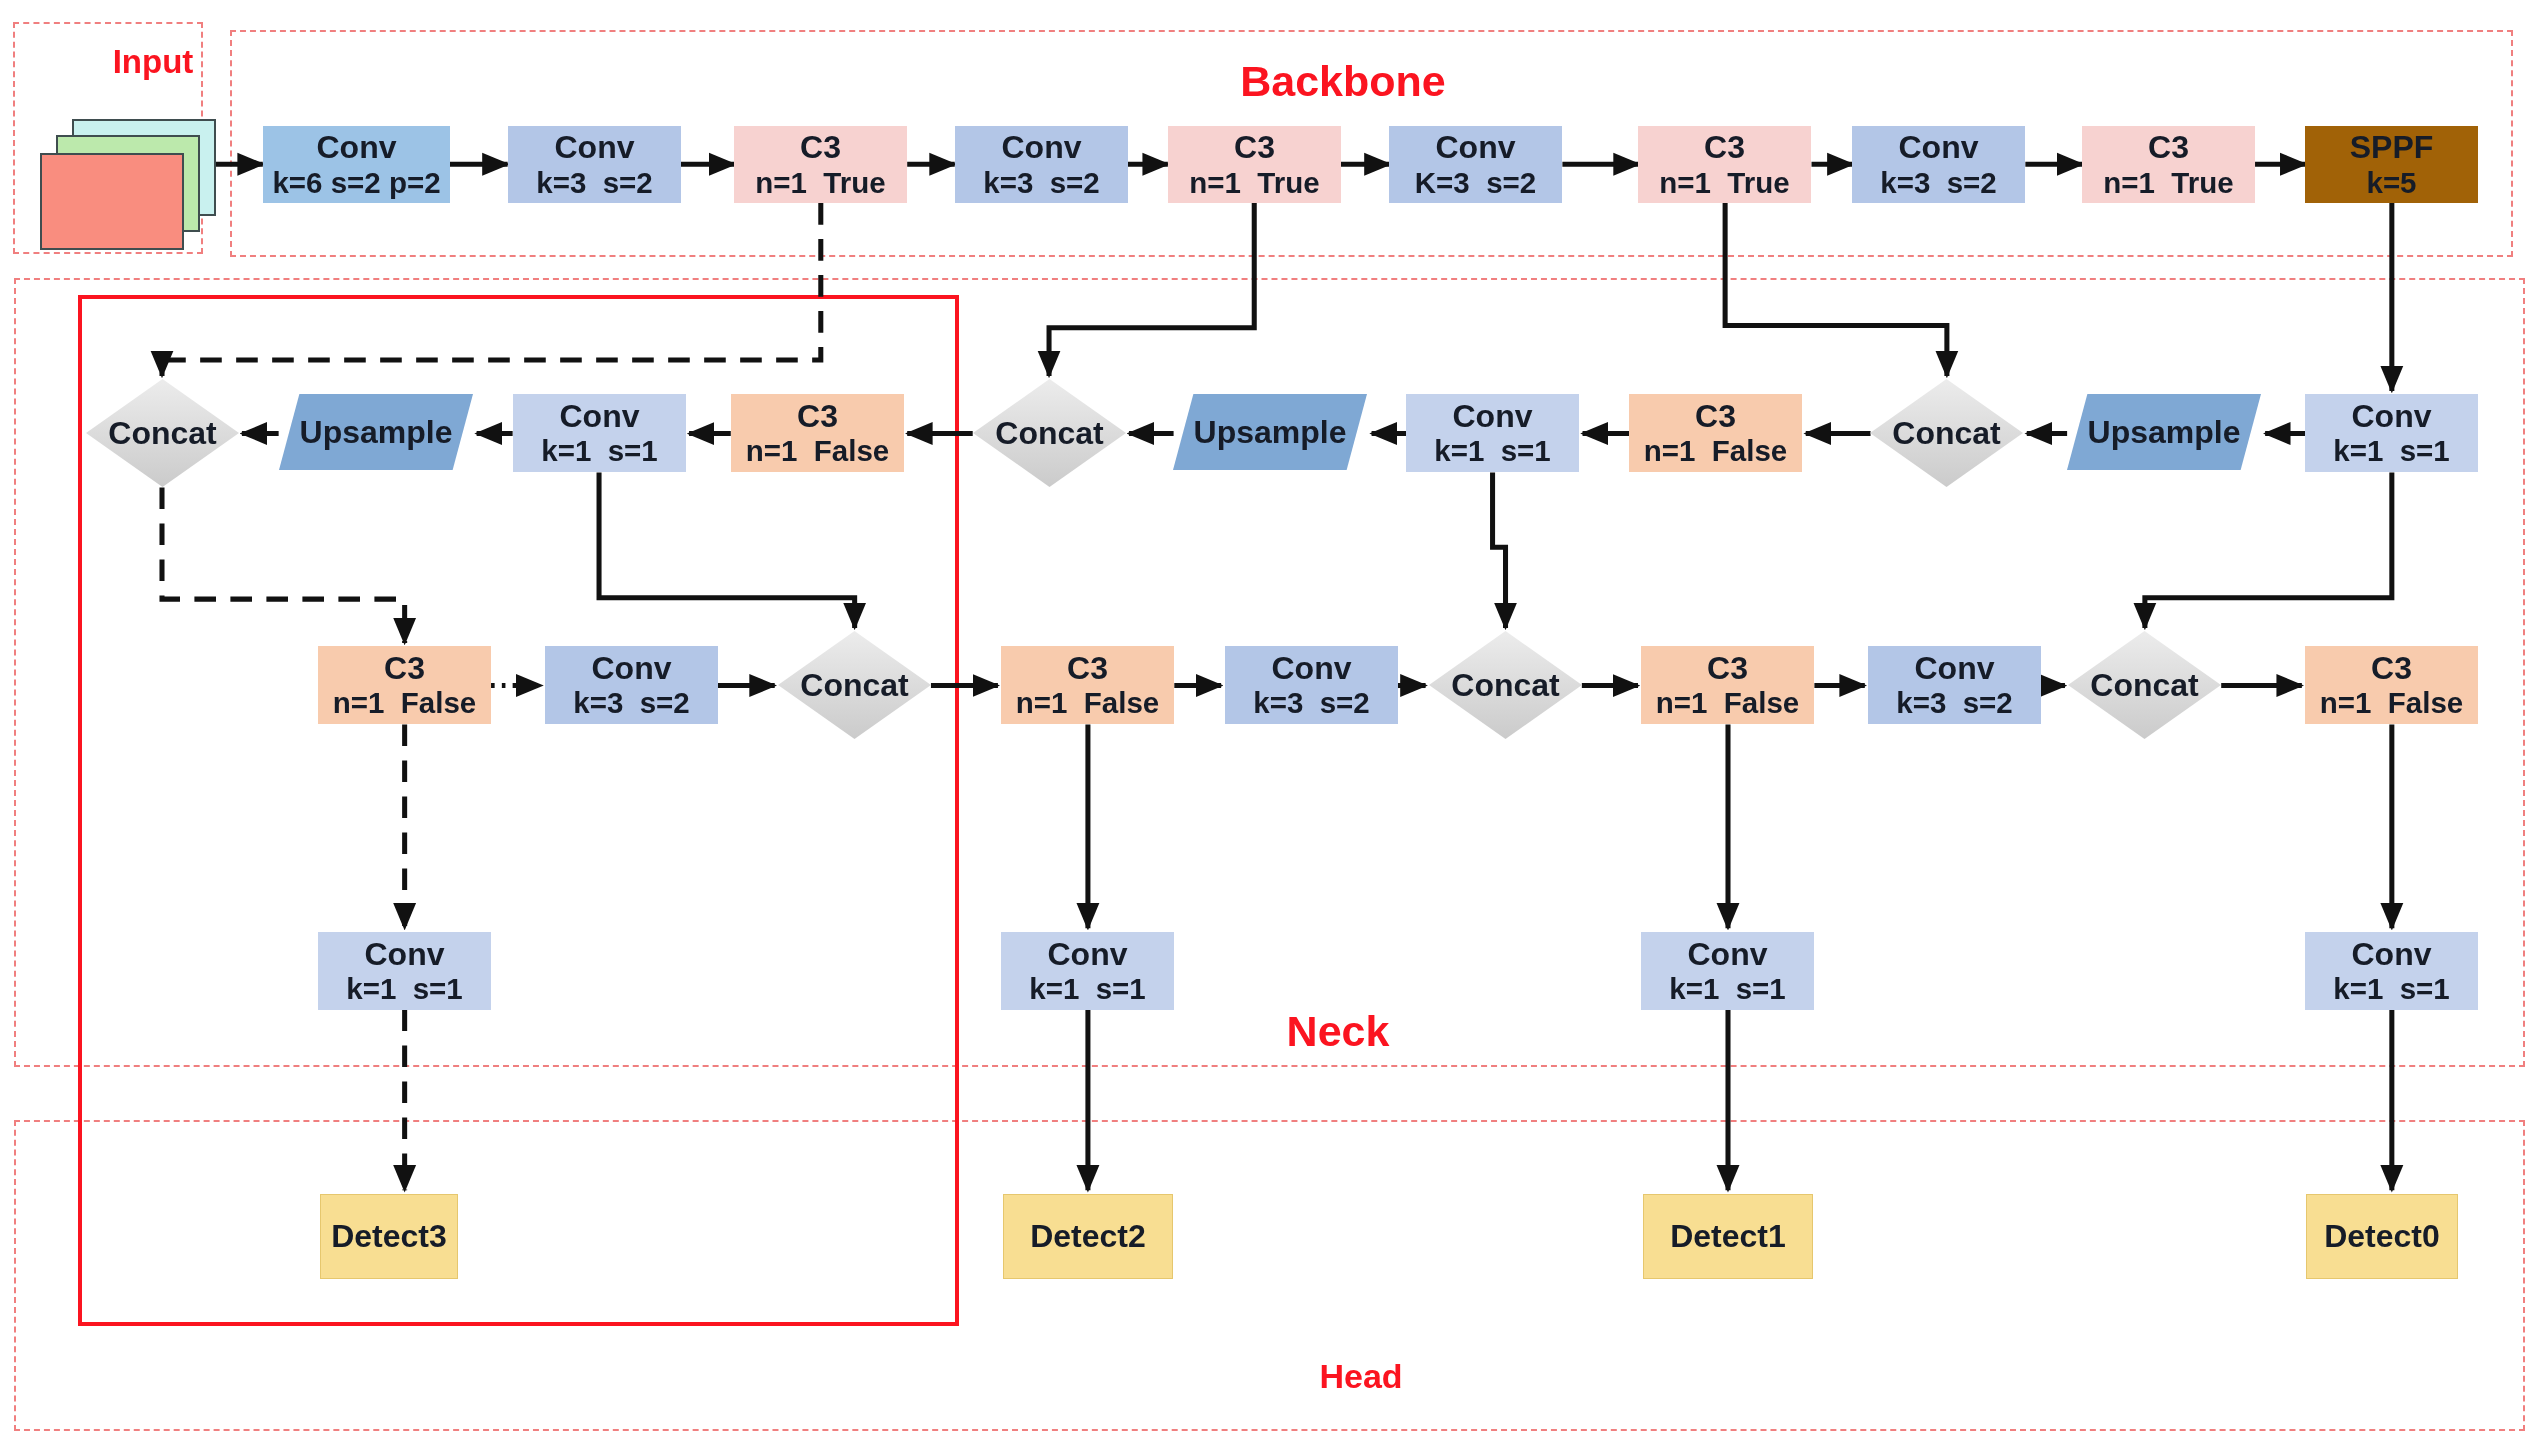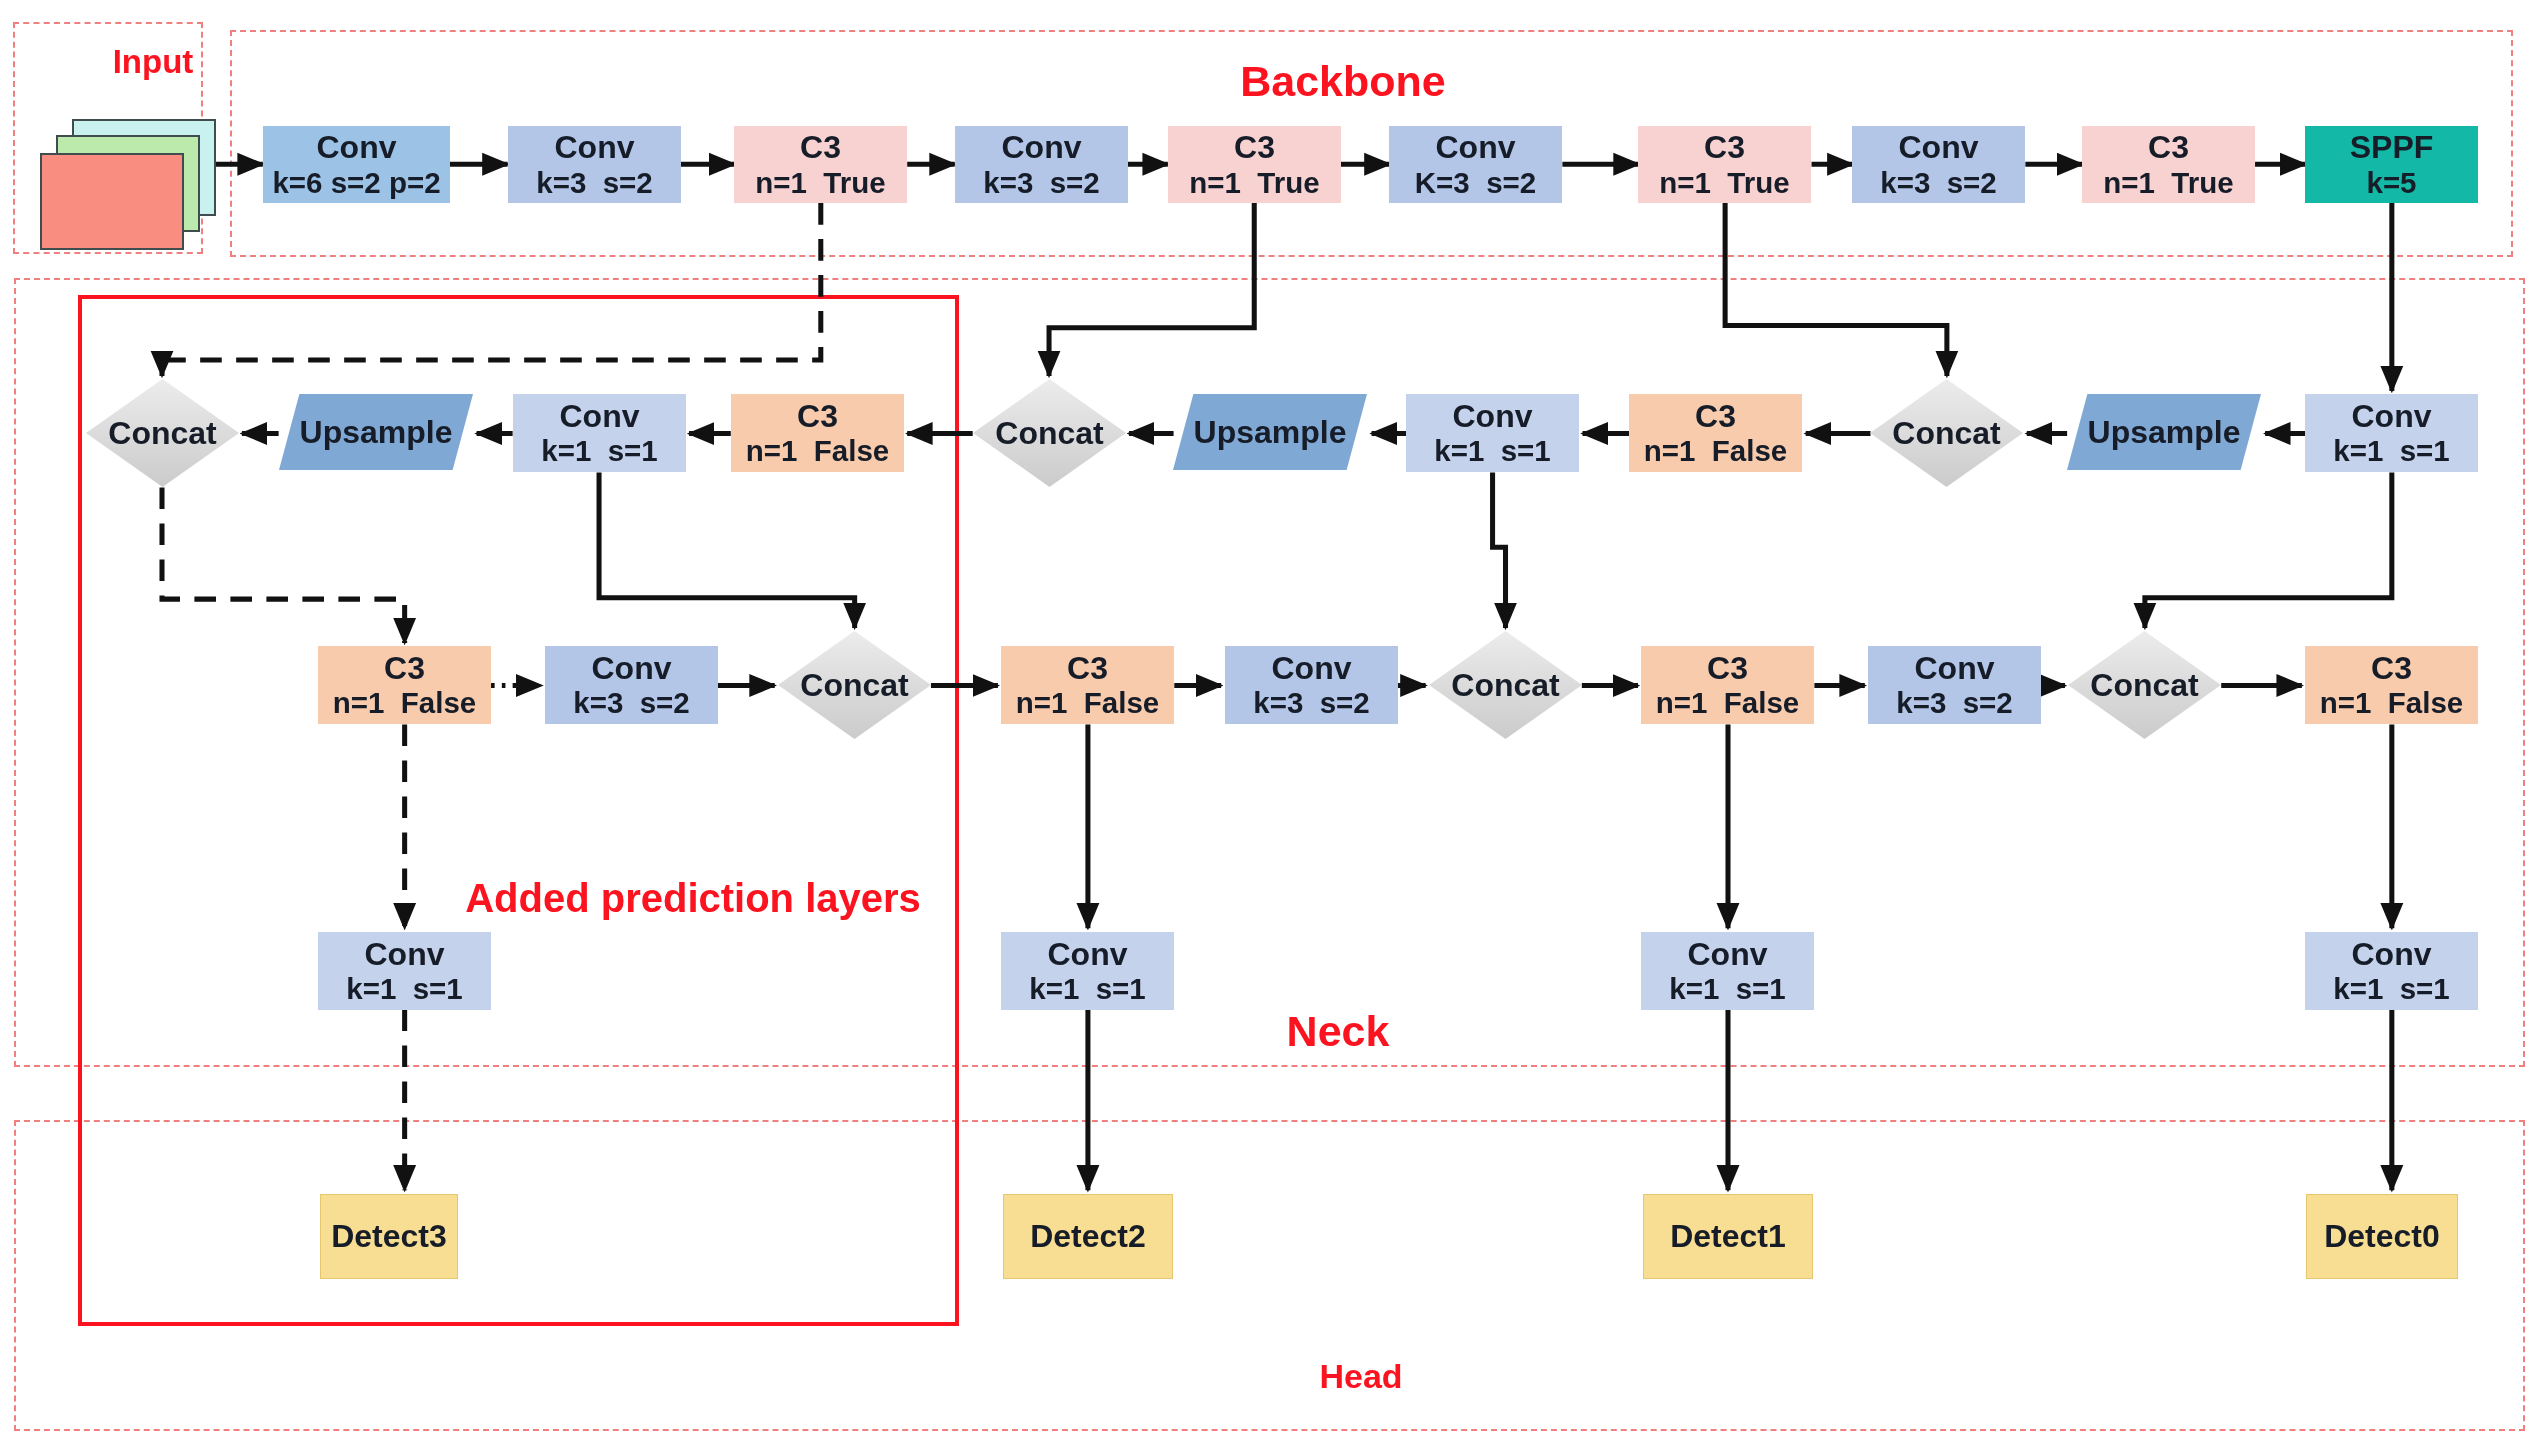--- a/index.html
+++ b/index.html
@@ -88,34 +88,33 @@
     </svg>
 <div class="region dashed" style="left: 13px; top: 21.6px; width: 190px; height: 232px;"></div>
     <div class="region-label" style="left: 117px; top: 62px; font-size: 33px; margin-left: 36px;">Input</div>
     <div class="region dashed" style="left: 230px; top: 30px; width: 2283px; height: 227px;"></div>
     <div class="region-label" style="left: 1343px; top: 81px; font-size: 43px;">Backbone</div>
     <div class="region dashed" style="left: 14.4px; top: 278px; width: 2511px; height: 789px;"></div>
     <div class="region-label" style="left: 1338px; top: 1031px; font-size: 43px;">Neck</div>
     <div class="region dashed" style="left: 14.4px; top: 1120px; width: 2511px; height: 311px;"></div>
     <div class="region-label" style="left: 1361px; top: 1376px; font-size: 34px;">Head</div>
     <div class="region solid" style="left: 78px; top: 295px; width: 881px; height: 1031px;"></div>
-    <div class="region-label" style="left: 693px; top: 898px; font-size: 40px;">Added prediction layers</div>
     <div class="node imglayer" style="left: 72px; top: 119px; width: 144px; height: 97px; background: rgb(201, 241, 239);"></div>
     <div class="node imglayer" style="left: 56px; top: 135px; width: 144px; height: 97px; background: rgb(188, 233, 172);"></div>
     <div class="node imglayer" style="left: 40px; top: 153px; width: 144px; height: 97px; background: rgb(249, 141, 127);"></div>
     <div class="node" style="left: 263px; top: 126px; width: 187px; height: 77px; background: rgb(156, 195, 230);"><div class="l1">Conv</div><div class="l2">k=6 s=2 p=2</div></div>
     <div class="node" style="left: 508px; top: 126px; width: 173px; height: 77px; background: rgb(179, 198, 231);"><div class="l1">Conv</div><div class="l2">k=3  s=2</div></div>
     <div class="node" style="left: 734px; top: 126px; width: 173px; height: 77px; background: rgb(247, 210, 208);"><div class="l1">C3</div><div class="l2">n=1  True</div></div>
     <div class="node" style="left: 955px; top: 126px; width: 173px; height: 77px; background: rgb(179, 198, 231);"><div class="l1">Conv</div><div class="l2">k=3  s=2</div></div>
     <div class="node" style="left: 1168px; top: 126px; width: 173px; height: 77px; background: rgb(247, 210, 208);"><div class="l1">C3</div><div class="l2">n=1  True</div></div>
     <div class="node" style="left: 1389px; top: 126px; width: 173px; height: 77px; background: rgb(179, 198, 231);"><div class="l1">Conv</div><div class="l2">K=3  s=2</div></div>
     <div class="node" style="left: 1638px; top: 126px; width: 173px; height: 77px; background: rgb(247, 210, 208);"><div class="l1">C3</div><div class="l2">n=1  True</div></div>
     <div class="node" style="left: 1852px; top: 126px; width: 173px; height: 77px; background: rgb(179, 198, 231);"><div class="l1">Conv</div><div class="l2">k=3  s=2</div></div>
     <div class="node" style="left: 2082px; top: 126px; width: 173px; height: 77px; background: rgb(247, 210, 208);"><div class="l1">C3</div><div class="l2">n=1  True</div></div>
-    <div class="node" style="left: 2305px; top: 126px; width: 173px; height: 77px; background: #14b8a6;"><div class="l1">SPPF</div><div class="l2">k=5</div></div>
+    <div class="node" style="left: 2305px; top: 126px; width: 173px; height: 77px; background: #a16207;"><div class="l1">SPPF</div><div class="l2">k=5</div></div>
     <div class="node diamond" style="left: 86px; top: 379px; width: 153px; height: 108px; background: linear-gradient(rgb(236, 236, 236), rgb(203, 203, 203));"><div class="l1">Concat</div></div>
     <div class="node parallelogram" style="left: 279px; top: 394px; width: 194px; height: 76px; background: rgb(127, 168, 212);"><div class="l1">Upsample</div></div>
     <div class="node" style="left: 513px; top: 394px; width: 173px; height: 78px; background: rgb(196, 210, 236);"><div class="l1">Conv</div><div class="l2">k=1  s=1</div></div>
     <div class="node" style="left: 731px; top: 394px; width: 173px; height: 78px; background: rgb(248, 203, 173);"><div class="l1">C3</div><div class="l2">n=1  False</div></div>
     <div class="node diamond" style="left: 973px; top: 379px; width: 153px; height: 108px; background: linear-gradient(rgb(236, 236, 236), rgb(203, 203, 203));"><div class="l1">Concat</div></div>
     <div class="node parallelogram" style="left: 1173px; top: 394px; width: 194px; height: 76px; background: rgb(127, 168, 212);"><div class="l1">Upsample</div></div>
     <div class="node" style="left: 1406px; top: 394px; width: 173px; height: 78px; background: rgb(196, 210, 236);"><div class="l1">Conv</div><div class="l2">k=1  s=1</div></div>
     <div class="node" style="left: 1629px; top: 394px; width: 173px; height: 78px; background: rgb(248, 203, 173);"><div class="l1">C3</div><div class="l2">n=1  False</div></div>
     <div class="node diamond" style="left: 1870px; top: 379px; width: 153px; height: 108px; background: linear-gradient(rgb(236, 236, 236), rgb(203, 203, 203));"><div class="l1">Concat</div></div>
     <div class="node parallelogram" style="left: 2067px; top: 394px; width: 194px; height: 76px; background: rgb(127, 168, 212);"><div class="l1">Upsample</div></div>

